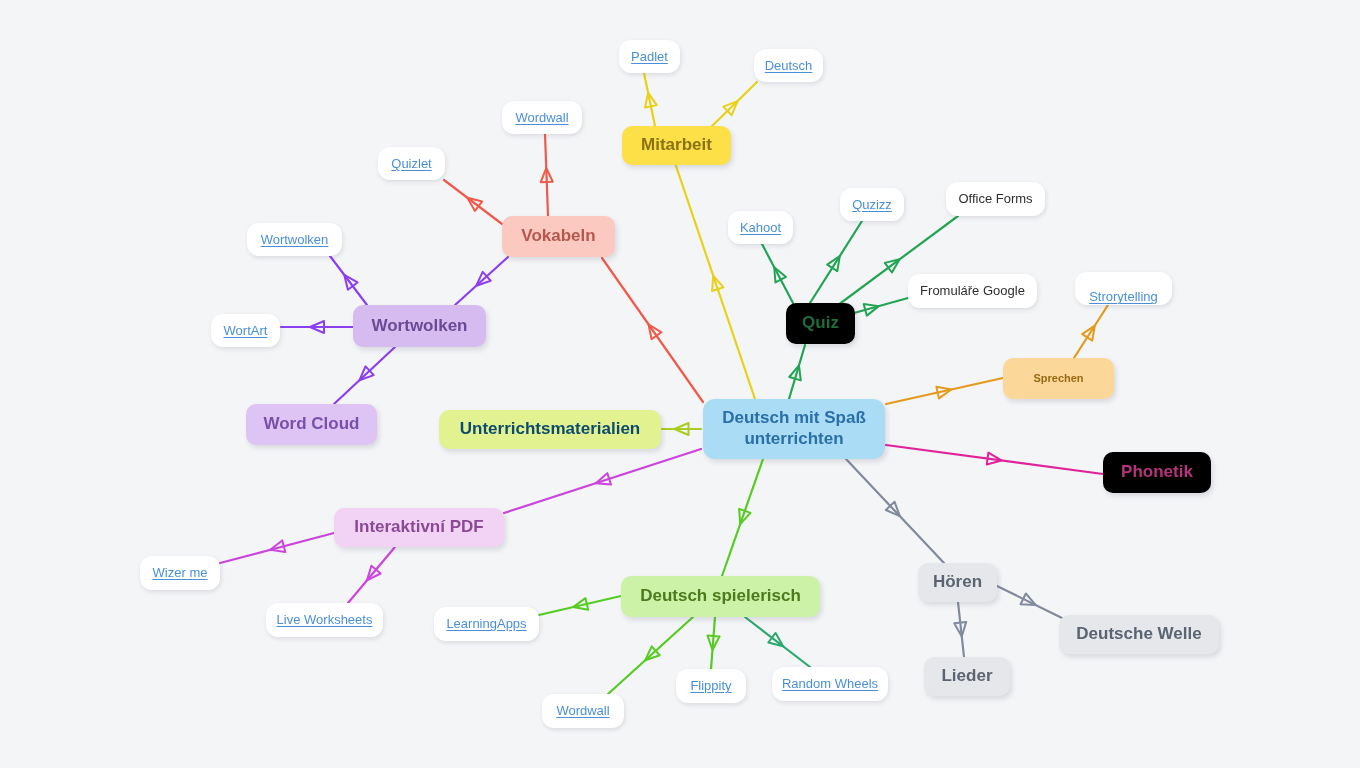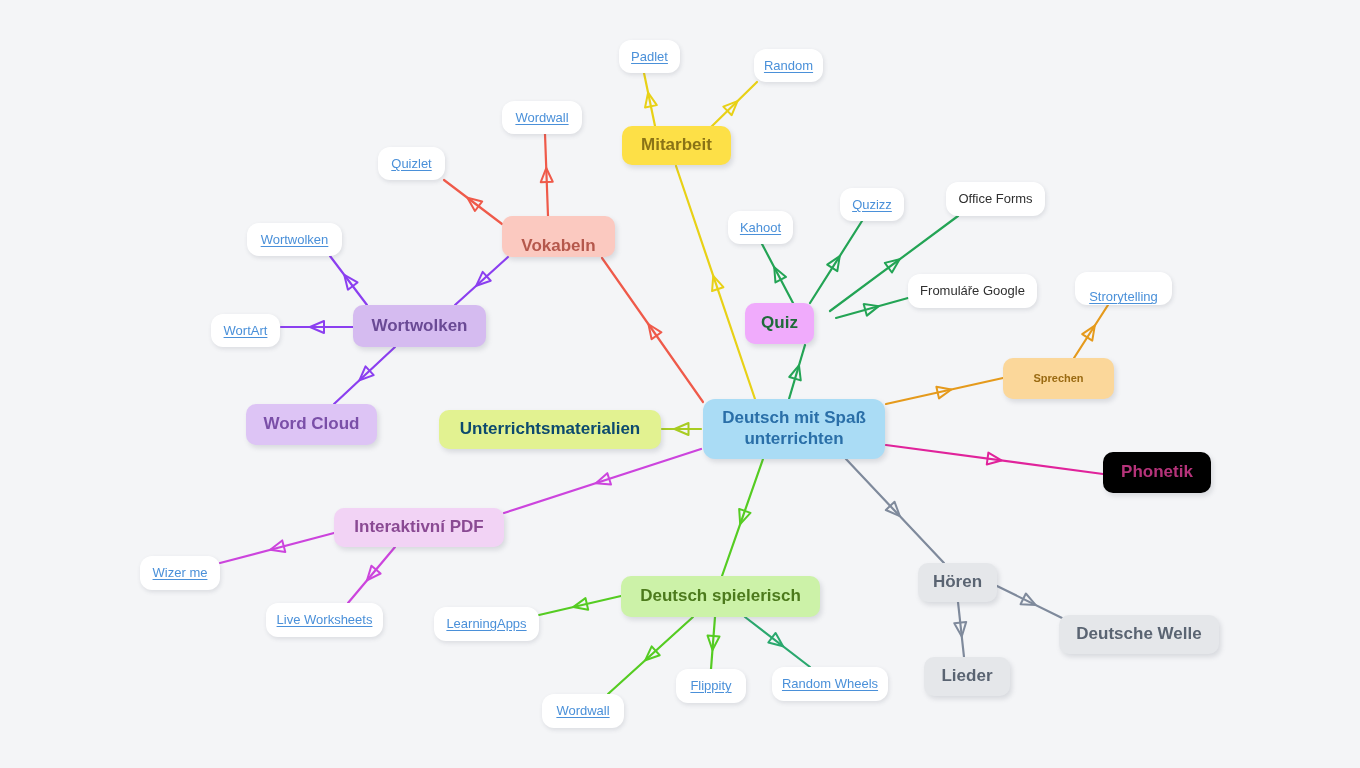--- a/index.html
+++ b/index.html
@@ -175,30 +175,30 @@
         <polygon points="-7,-6 7,0 -7,6" fill="none" stroke="#7f8a9c" stroke-width="2" stroke-linejoin="round" transform="translate(1029.5,602) rotate(26.21137801783153)"></polygon>
       </g>
     </svg>
   <div id="node-layer">
       <div class="node topic central" style="left: 703px; top: 399px; width: 182px; height: 60px; background: rgb(170, 220, 245); color: rgb(42, 111, 168); font-size: 17px;">
         <span>Deutsch mit Spaß unterrichten</span>
       </div>
       <div class="node topic" style="left: 622px; top: 126px; width: 109px; height: 39px; background: #fde047; color: rgb(138, 115, 22); font-size: 17px;">
         <span>Mitarbeit</span>
       </div>
-      <div class="node topic" style="left: 502px; top: 216px; width: 113px; height: 41px; background: rgb(251, 201, 192); color: rgb(181, 88, 76); font-size: 17px; align-items: flex-end;">
+      <div class="node topic" style="left: 502px; top: 216px; width: 113px; height: 41px; background: rgb(251, 201, 192); color: rgb(181, 88, 76); font-size: 17px;">
         <span>Vokabeln</span>
       </div>
       <div class="node topic" style="left: 353px; top: 305px; width: 133px; height: 42px; background: rgb(213, 187, 240); color: rgb(106, 74, 149); font-size: 17px;">
         <span>Wortwolken</span>
       </div>
       <div class="node topic" style="left: 246px; top: 404px; width: 131px; height: 41px; background: rgb(221, 196, 245); color: rgb(122, 79, 168); font-size: 17px;">
         <span>Word Cloud</span>
       </div>
-      <div class="node topic" style="left: 745px; top: 303px; width: 69px; height: 41px; background: #f0abfc; color: rgb(31, 107, 58); font-size: 17px;">
+      <div class="node topic" style="left: 786px; top: 303px; width: 69px; height: 41px; background: #000000; color: rgb(31, 107, 58); font-size: 17px;">
         <span>Quiz</span>
       </div>
       <div class="node topic" style="left: 1003px; top: 358px; width: 111px; height: 41px; background: rgb(251, 215, 154); color: rgb(154, 106, 18); font-size: 11px;">
         <span>Sprechen</span>
       </div>
       <div class="node topic" style="left: 1103px; top: 452px; width: 108px; height: 41px; background: #000000; color: rgb(181, 51, 122); font-size: 17px;">
         <span>Phonetik</span>
       </div>
       <div class="node topic" style="left: 439px; top: 410px; width: 222px; height: 39px; background: rgb(226, 242, 145); color: #0c4a6e; font-size: 17px;">
         <span>Unterrichtsmaterialien</span>
@@ -215,21 +215,21 @@
       <div class="node topic" style="left: 924px; top: 657px; width: 86px; height: 39px; background: rgb(229, 231, 234); color: rgb(90, 100, 114); font-size: 17px;">
         <span>Lieder</span>
       </div>
       <div class="node topic" style="left: 1059px; top: 615px; width: 160px; height: 39px; background: rgb(229, 231, 234); color: rgb(90, 100, 114); font-size: 17px;">
         <span>Deutsche Welle</span>
       </div>
       <div class="node leaf" style="left: 619px; top: 40px; width: 61px; height: 33px;">
         <span class="lk">Padlet</span>
       </div>
       <div class="node leaf" style="left: 754px; top: 49px; width: 69px; height: 33px;">
-        <span class="lk">Random</span>
+        <span class="lk">Deutsch</span>
       </div>
       <div class="node leaf" style="left: 502px; top: 101px; width: 80px; height: 33px;">
         <span class="lk">Wordwall</span>
       </div>
       <div class="node leaf" style="left: 378px; top: 147px; width: 67px; height: 33px;">
         <span class="lk">Quizlet</span>
       </div>
       <div class="node leaf" style="left: 247px; top: 223px; width: 95px; height: 33px;">
         <span class="lk">Wortwolken</span>
       </div>

